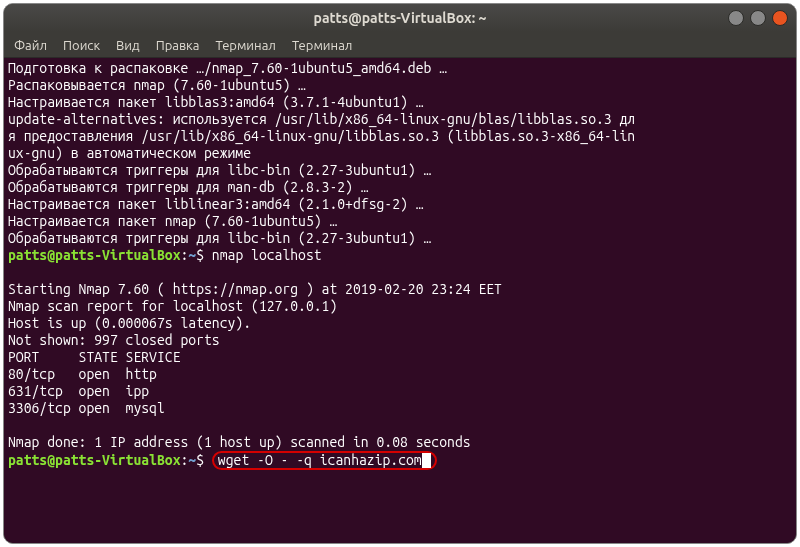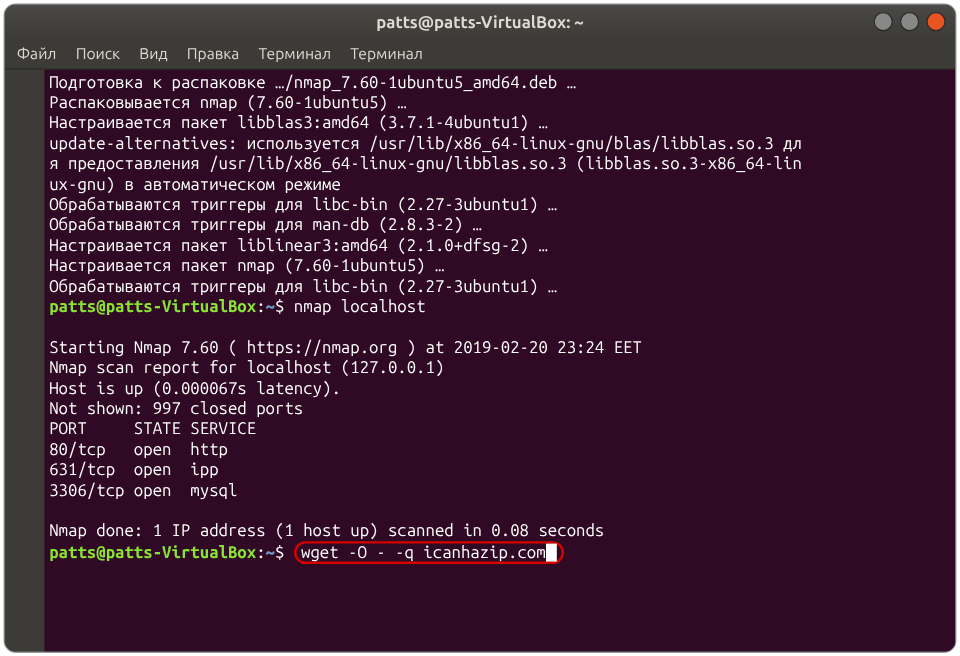--- a/index.html
+++ b/index.html
@@ -79,21 +79,20 @@
     }
     .terminal {
       background: #300a24;
       color: #ffffff;
       font-size: 14px;
       line-height: 17px;
       padding: 2px 4px;
       height: calc(100% - 54px);
       white-space: pre;
       overflow: hidden;
-      margin-left: 33px;
     }
     .green {
       color: #8ae234;
       font-weight: bold;
     }
     .blue {
       color: #729fcf;
       font-weight: bold;
     }
     .highlight-box {

